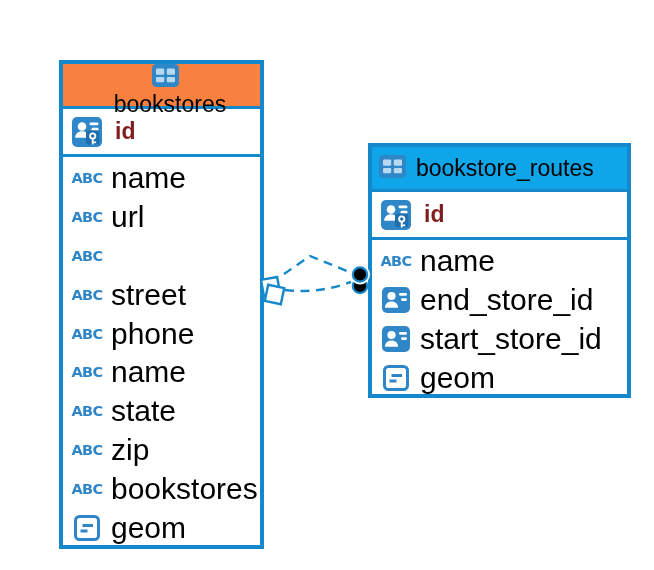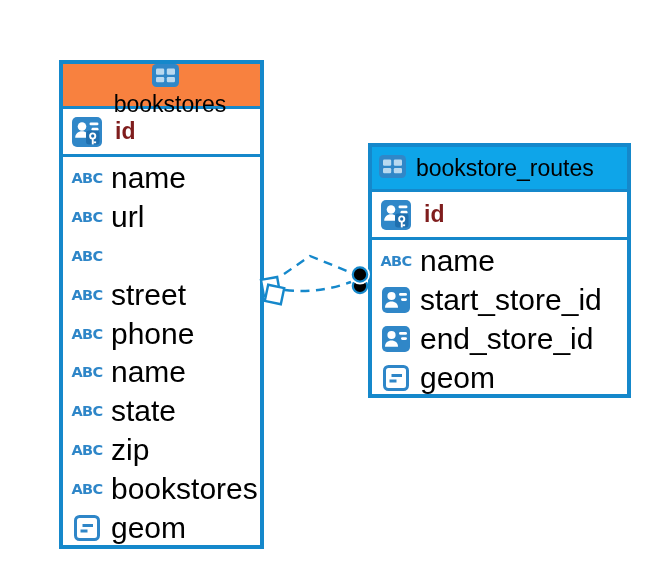--- a/index.html
+++ b/index.html
@@ -185,33 +185,33 @@
       <div class="field">
         <span class="icon-box">
           <svg width="28" height="26" viewBox="0 0 28 26">
             <rect width="28" height="26" rx="5" fill="#3087c8"></rect>
             <circle cx="9.5" cy="9" r="4.1" fill="#fff"></circle>
             <path d="M3 20.8 c0 -4 2.9 -6.2 6.5 -6.2 c3.6 0 6.5 2.2 6.5 6.2 z" fill="#fff"></path>
             <rect x="17" y="6" width="8" height="2.8" rx="1.4" fill="#fff"></rect>
             <rect x="19" y="11.2" width="6" height="2.8" rx="1.4" fill="#fff"></rect>
           </svg>
         </span>
-        <span class="field-name">start_store_id</span>
+        <span class="field-name">end_store_id</span>
       </div>
       <div class="field">
         <span class="icon-box">
           <svg width="28" height="26" viewBox="0 0 28 26">
             <rect width="28" height="26" rx="5" fill="#3087c8"></rect>
             <circle cx="9.5" cy="9" r="4.1" fill="#fff"></circle>
             <path d="M3 20.8 c0 -4 2.9 -6.2 6.5 -6.2 c3.6 0 6.5 2.2 6.5 6.2 z" fill="#fff"></path>
             <rect x="17" y="6" width="8" height="2.8" rx="1.4" fill="#fff"></rect>
             <rect x="19" y="11.2" width="6" height="2.8" rx="1.4" fill="#fff"></rect>
           </svg>
         </span>
-        <span class="field-name">end_store_id</span>
+        <span class="field-name">start_store_id</span>
       </div>
       <div class="field">
         <span class="icon-box">
           <svg width="26" height="26" viewBox="0 0 26 26">
             <rect x="1.5" y="1.5" width="23" height="23" rx="4" fill="#fff" stroke="#2e86c8" stroke-width="3"></rect>
             <rect x="8.5" y="9" width="10.5" height="3" fill="#2e86c8"></rect>
             <rect x="6.5" y="14.5" width="7" height="3" fill="#2e86c8"></rect>
           </svg>
         </span>
         <span class="field-name">geom</span>

